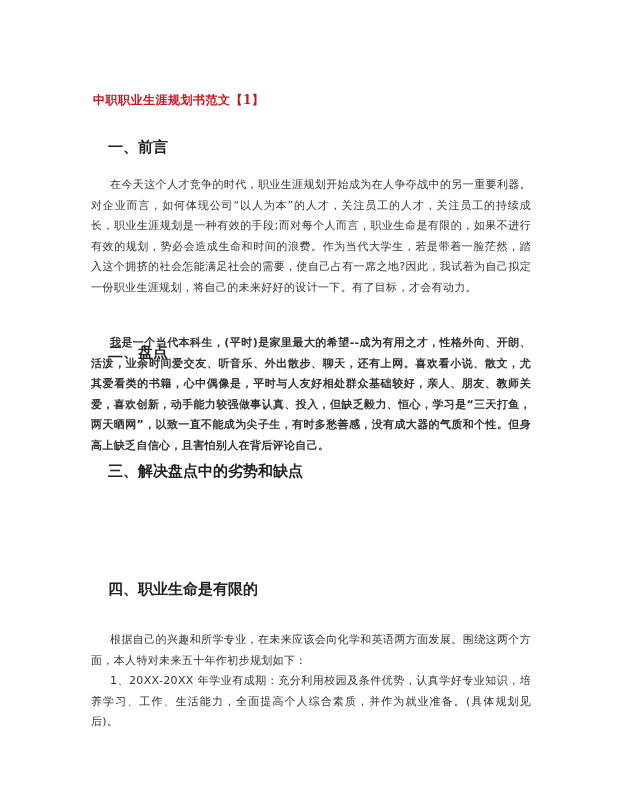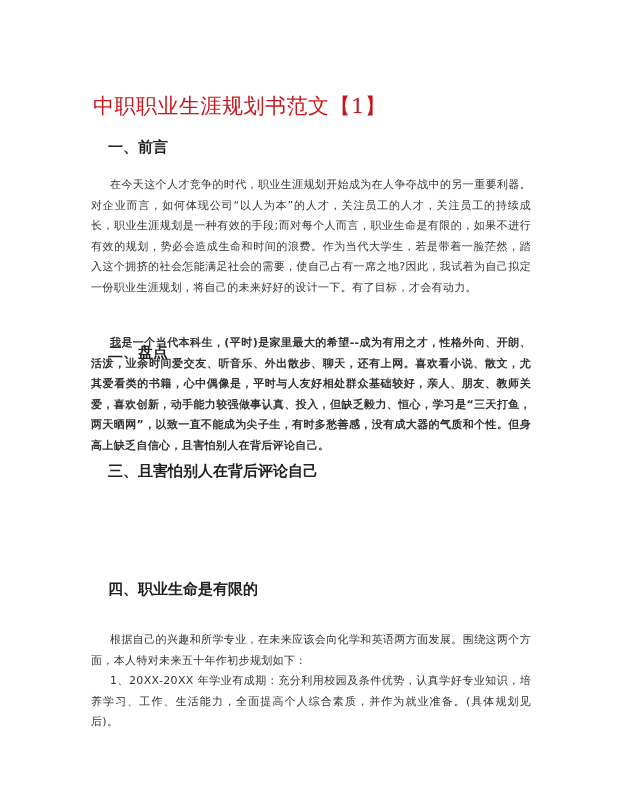--- a/index.html
+++ b/index.html
@@ -1,34 +1,34 @@
 <!DOCTYPE html>
 <html><head>
 <meta charset="utf-8">
 <style>
   html, body { margin: 0; padding: 0; background: #ffffff; }
   body { width: 619px; height: 800px; position: relative; overflow: hidden;
          font-family: "DejaVu Sans", "Liberation Sans", sans-serif; color: #222; }
   .page { position: absolute; left: 0; top: 0; width: 619px; height: 800px; }
   .title { position: absolute; left: 93px; top: 92px; font-family: "DejaVu Serif", "Liberation Serif", serif;
-           font-size: 21px; font-weight: normal; color: #c8161d; letter-spacing: 0.5px; white-space: nowrap; }
+           font-size: 12px; font-weight: bold; color: #c8161d; letter-spacing: 0.5px; white-space: nowrap; }
   .heading { position: absolute; left: 108px; font-size: 15px; font-weight: bold; color: #222; white-space: nowrap; }
   .para { position: absolute; left: 91px; width: 440px; font-size: 11px; line-height: 20.5px; color: #333;
           text-indent: 19px; text-align: justify; letter-spacing: 0.35px; }
 </style>
 </head>
 <body>
 
 <div class="page">
   <div class="title">中职职业生涯规划书范文【1】</div>
 
   <div class="heading" style="top:138px;">一、前言</div>
   <div class="para" style="top:175px;">在今天这个人才竞争的时代，职业生涯规划开始成为在人争夺战中的另一重要利器。对企业而言，如何体现公司“以人为本”的人才，关注员工的人才，关注员工的持续成长，职业生涯规划是一种有效的手段;而对每个人而言，职业生命是有限的，如果不进行有效的规划，势必会造成生命和时间的浪费。作为当代大学生，若是带着一脸茫然，踏入这个拥挤的社会怎能满足社会的需要，使自己占有一席之地?因此，我试着为自己拟定一份职业生涯规划，将自己的未来好好的设计一下。有了目标，才会有动力。</div>
 
   <div class="heading" style="top:299px;margin-top:44px;">二、盘点</div>
   <div class="para" style="top:333px;font-weight:bold;">我是一个当代本科生，(平时)是家里最大的希望--成为有用之才，性格外向、开朗、活泼，业余时间爱交友、听音乐、外出散步、聊天，还有上网。喜欢看小说、散文，尤其爱看类的书籍，心中偶像是，平时与人友好相处群众基础较好，亲人、朋友、教师关爱，喜欢创新，动手能力较强做事认真、投入，但缺乏毅力、恒心，学习是“三天打鱼，两天晒网”，以致一直不能成为尖子生，有时多愁善感，没有成大器的气质和个性。但身高上缺乏自信心，且害怕别人在背后评论自己。</div>
 
-  <div class="heading" style="top:462px;">三、且害怕别人在背后评论自己</div>
+  <div class="heading" style="top:462px;">三、解决盘点中的劣势和缺点</div>
 
   <div class="heading" style="top:580px;">四、职业生命是有限的</div>
   <div class="para" style="top:630px;">根据自己的兴趣和所学专业，在未来应该会向化学和英语两方面发展。围绕这两个方面，本人特对未来五十年作初步规划如下：</div>
   <div class="para" style="top:671px;">1、20XX-20XX 年学业有成期：充分利用校园及条件优势，认真学好专业知识，培养学习、工作、生活能力，全面提高个人综合素质，并作为就业准备。(具体规划见后)。</div>
 </div>
 
 </body></html>

